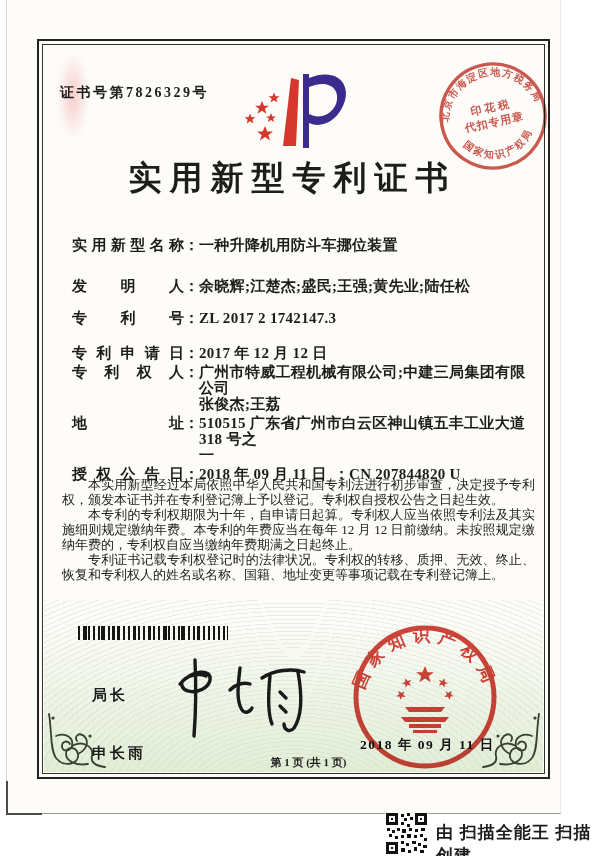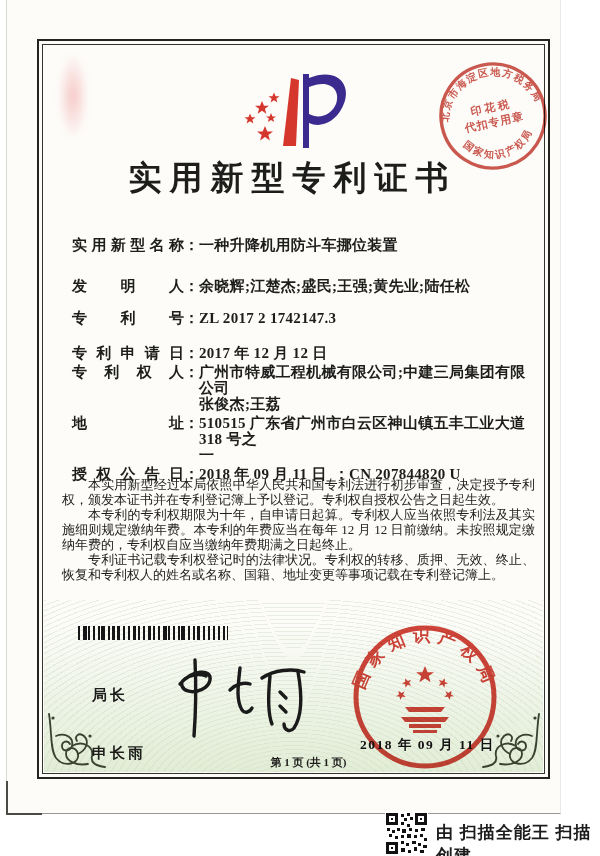--- a/index.html
+++ b/index.html
@@ -84,20 +84,21 @@
     <g fill="none" stroke="#37422f" stroke-width="1.8" stroke-linecap="round">
       <path d="M3,8 C6,26 4,44 10,52 C18,62 34,58 32,48 C30,40 20,40 20,48 C20,55 30,60 42,58"></path>
       <path d="M10,30 C20,26 28,32 26,40 C24,46 16,46 16,40 C16,35 22,34 24,38"></path>
       <path d="M26,40 C36,34 48,40 46,50 C44,58 52,60 59,61"></path>
       <path d="M32,48 C40,44 44,36 38,30 C33,26 28,30 31,35"></path>
     </g>
     <circle cx="7" cy="12" r="1.6" fill="#37422f"></circle>
       <circle cx="44" cy="30" r="1.6" fill="#37422f"></circle>
   </svg>
 
+  <div class="cert-no">证书号第7826329号</div>
 
   <svg class="logo" viewBox="0 0 116 94">
     <defs>
       <polygon id="st" points="0,-10 2.9,-3.1 10,-3.1 4.2,1.2 6.2,8.1 0,3.9 -6.2,8.1 -4.2,1.2 -10,-3.1 -2.9,-3.1"></polygon>
     </defs>
 
     <polygon points="53,12 61,14 58,80 45,80" fill="#d6372d"></polygon>
 
     <polygon points="65,8 71,8 71,82 65,82" fill="#3b2b8e"></polygon>
 

